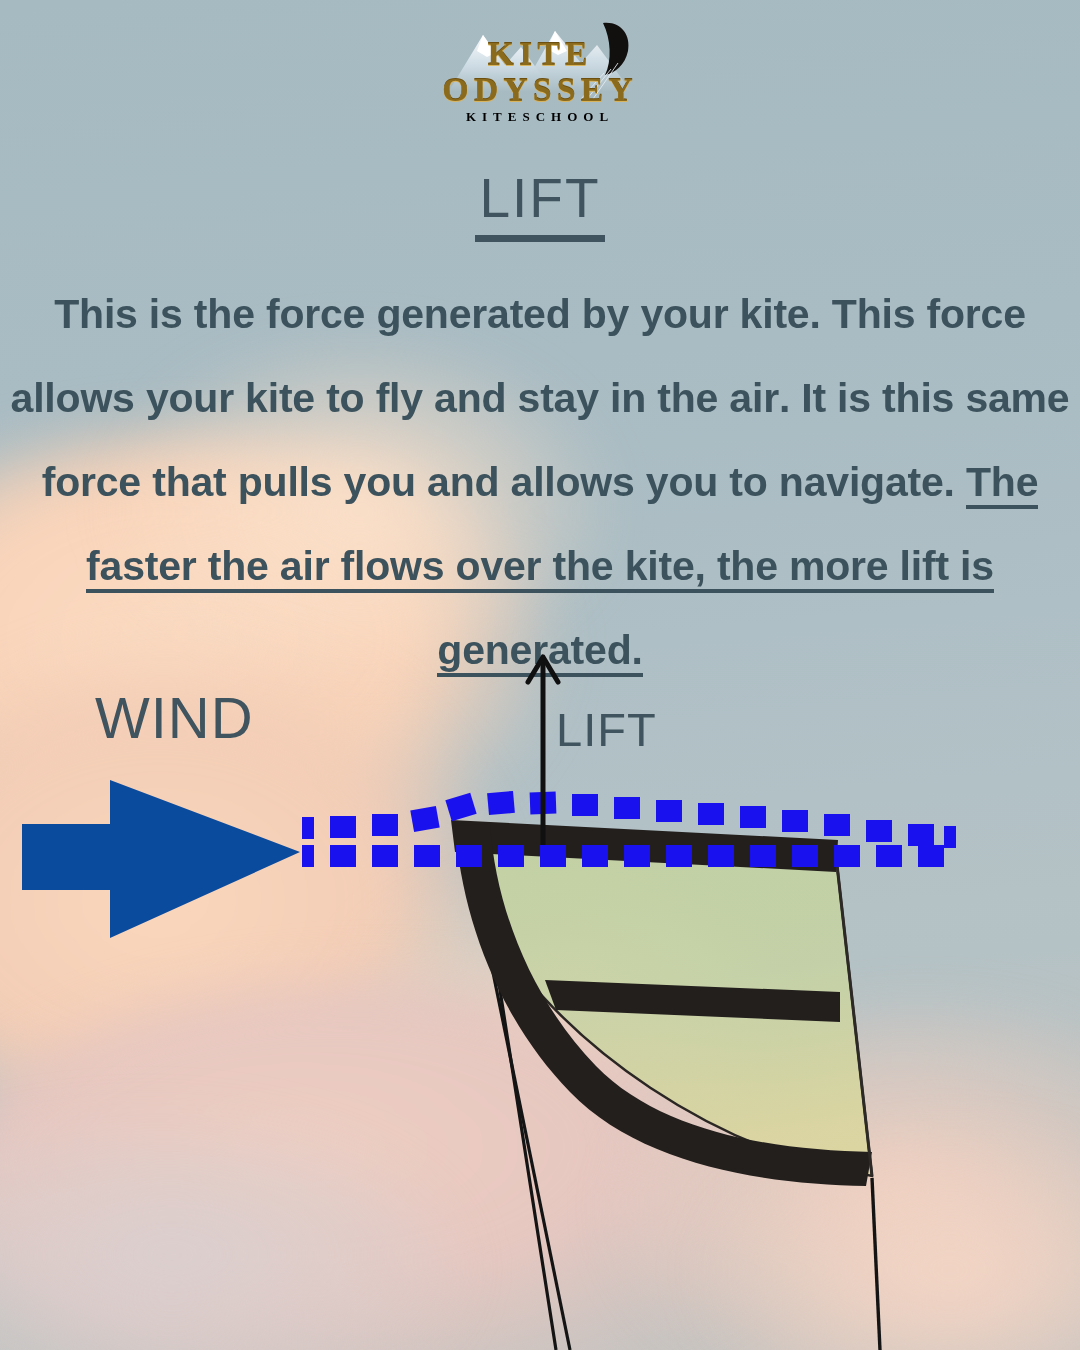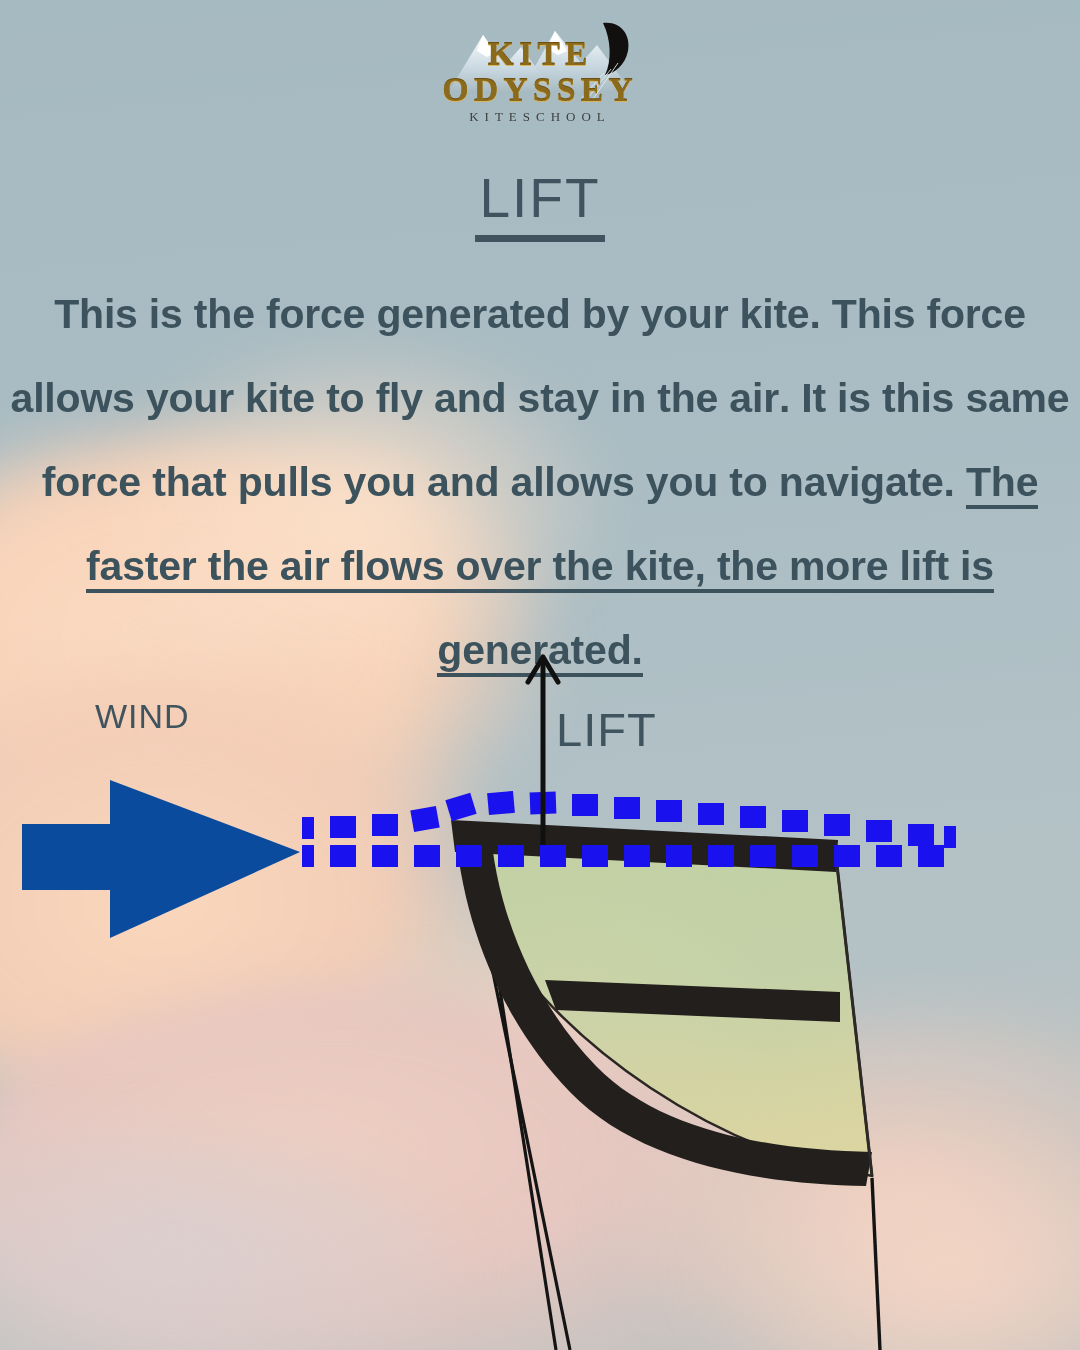--- a/index.html
+++ b/index.html
@@ -38,41 +38,41 @@
   .logo{position:absolute;left:0;right:0;top:10px;height:120px;
         display:flex;flex-direction:column;align-items:center;justify-content:center;}
   .logo-art{position:relative;width:230px;height:115px;}
   .logo-art svg{position:absolute;left:0;top:0;}
   .logo-word{position:absolute;left:0;right:0;text-align:center;
     font-family:"Liberation Serif","DejaVu Serif",serif;
     color:#8a6a1c;letter-spacing:5px;font-weight:700;
     text-shadow:0 1px 0 #d9b45e,0 -1px 0 #6d4f10;}
   .logo-kite{top:22px;font-size:34px;}
   .logo-ody{top:58px;font-size:34px;}
-  .logo-school{top:96px;font-size:13px;letter-spacing:6px;color:#404040;
-    text-shadow:none;font-weight:400;}
+  .logo-school{top:96px;font-size:13px;letter-spacing:6px;color:#000000;
+    text-shadow:none;font-weight:700;}
 
   
   .title{position:absolute;left:0;right:0;top:166px;text-align:center;
     font-size:55px;letter-spacing:2px;color:#3f545e;font-weight:400;
     font-family:"Liberation Sans","DejaVu Sans",sans-serif;}
   .title .u{border-bottom:7px solid #3f545e;padding:0 4px 6px 4px;}
 
   
   .para{position:absolute;left:10px;right:10px;top:272px;
     text-align:center;color:#3c525c;font-size:41px;line-height:84px;
     font-weight:600;letter-spacing:-0.2px;}
   .para b{font-weight:800;}
   .para .ul{font-weight:800;border-bottom:4px solid #3c525c;}
 
   
   .diagram{position:absolute;left:0;top:0;width:1080px;height:1350px;}
 
   .lbl{position:absolute;color:#3f545e;font-weight:400;}
-  .lbl-wind{left:95px;top:684px;font-size:34px;letter-spacing:1px;margin-top:13px;}
+  .lbl-wind{left:95px;top:684px;font-size:58px;letter-spacing:1px;}
   .lbl-lift{left:556px;top:702px;font-size:47px;letter-spacing:1px;}
 </style>
 </head>
 <body>
 
 <div class="page">
 
   <div class="sky"></div>
   <div class="cloud cl-a"></div>
   <div class="cloud cl-c"></div>

